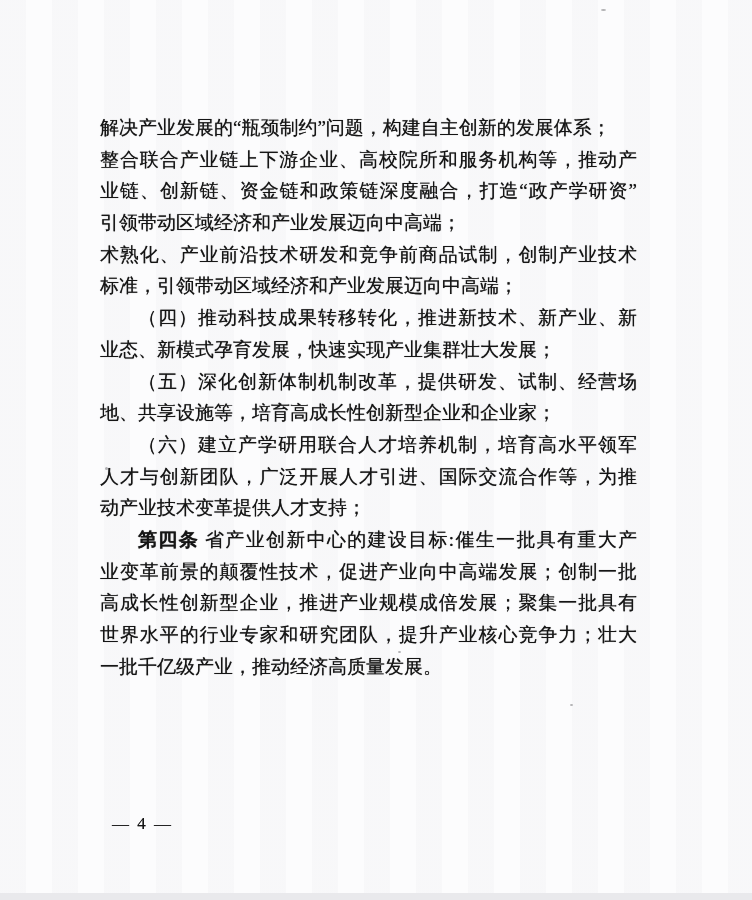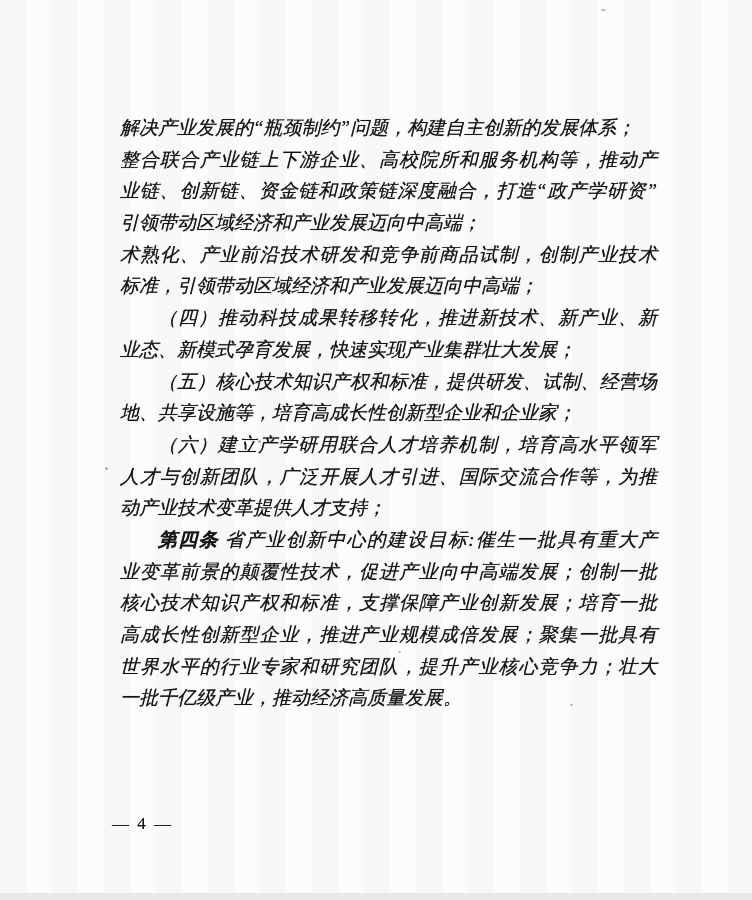--- a/index.html
+++ b/index.html
@@ -19,24 +19,23 @@
     background-image: repeating-linear-gradient(
       90deg,
       rgba(130,130,145,0.035) 0px, rgba(130,130,145,0.035) 26px,
       rgba(0,0,0,0) 26px, rgba(0,0,0,0) 52px
     );
     font-family: "Liberation Serif", "DejaVu Serif", serif;
     color: var(--ink, #151515);
   }
   .text-block {
     position: absolute;
-    left: 120px;
+    left: 100px;
     top: 112px;
     width: 537px;
-    font-style: italic;
   }
   .line {
     height: 31.7px;
     line-height: 31.7px;
     font-size: 19px;
     white-space: nowrap;
     text-shadow: 0 0 0.7px rgba(10,10,10,0.75);
   }
   .line.justify {
     white-space: normal;
@@ -88,28 +87,27 @@
 
   <div class="text-block" id="text-block">
       <div class="line"><span>解决产业发展的“瓶颈制约”问题，构建自主创新的发展体系；</span></div>
       <div class="line justify"><span>整合联合产业链上下游企业、高校院所和服务机构等，推动产</span></div>
       <div class="line justify"><span>业链、创新链、资金链和政策链深度融合，打造“政产学研资”</span></div>
       <div class="line"><span>引领带动区域经济和产业发展迈向中高端；</span></div>
       <div class="line justify"><span>术熟化、产业前沿技术研发和竞争前商品试制，创制产业技术</span></div>
       <div class="line"><span>标准，引领带动区域经济和产业发展迈向中高端；</span></div>
       <div class="line indent justify"><span>（四）推动科技成果转移转化，推进新技术、新产业、新</span></div>
       <div class="line"><span>业态、新模式孕育发展，快速实现产业集群壮大发展；</span></div>
-      <div class="line indent justify"><span>（五）核心技术知识产权和标准，提供研发、试制、经营场</span></div>
+      <div class="line indent justify"><span>（五）深化创新体制机制改革，提供研发、试制、经营场</span></div>
       <div class="line"><span>地、共享设施等，培育高成长性创新型企业和企业家；</span></div>
       <div class="line indent justify"><span>（六）建立产学研用联合人才培养机制，培育高水平领军</span></div>
       <div class="line justify"><span>人才与创新团队，广泛开展人才引进、国际交流合作等，为推</span></div>
       <div class="line"><span>动产业技术变革提供人才支持；</span></div>
       <div class="line indent justify"><span class="bold">第四条</span><span> 省产业创新中心的建设目标:催生一批具有重大产</span></div>
       <div class="line justify"><span>业变革前景的颠覆性技术，促进产业向中高端发展；创制一批</span></div>
-      <div class="line justify"><span>核心技术知识产权和标准，支撑保障产业创新发展；培育一批</span></div>
       <div class="line justify"><span>高成长性创新型企业，推进产业规模成倍发展；聚集一批具有</span></div>
       <div class="line justify"><span>世界水平的行业专家和研究团队，提升产业核心竞争力；壮大</span></div>
       <div class="line"><span>一批千亿级产业，推动经济高质量发展。</span></div>
     </div>
 
   <div class="footer">— 4 —</div>
 
   <div class="speck s1"></div>
   <div class="speck s2"></div>
   <div class="speck s3"></div>

